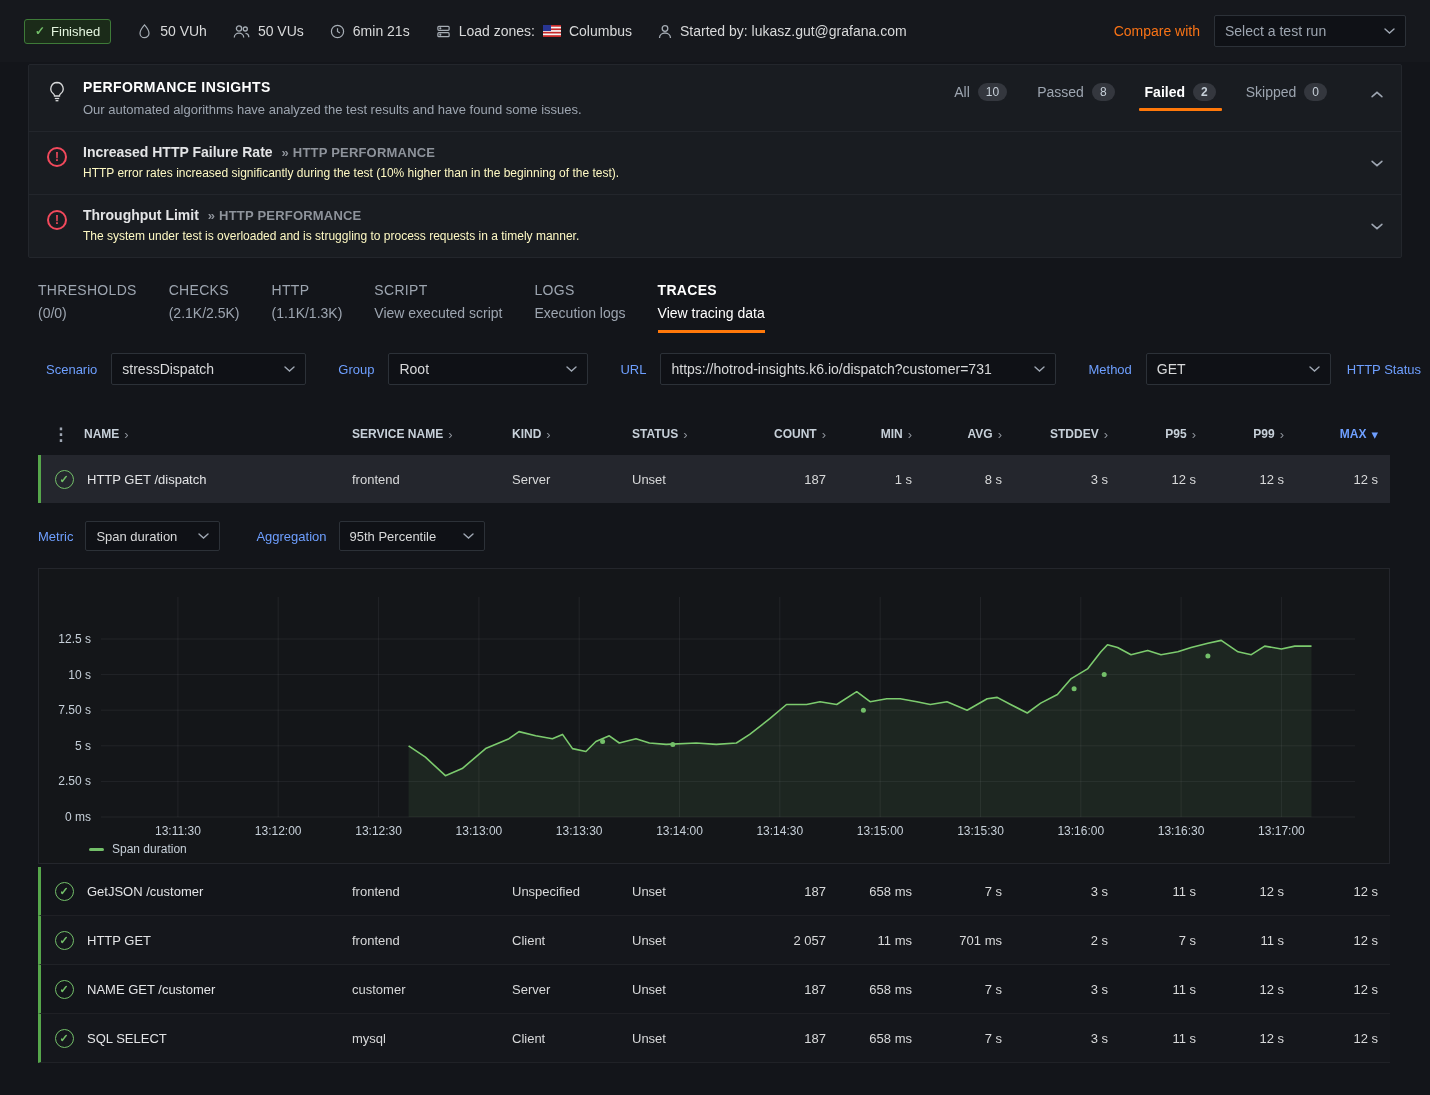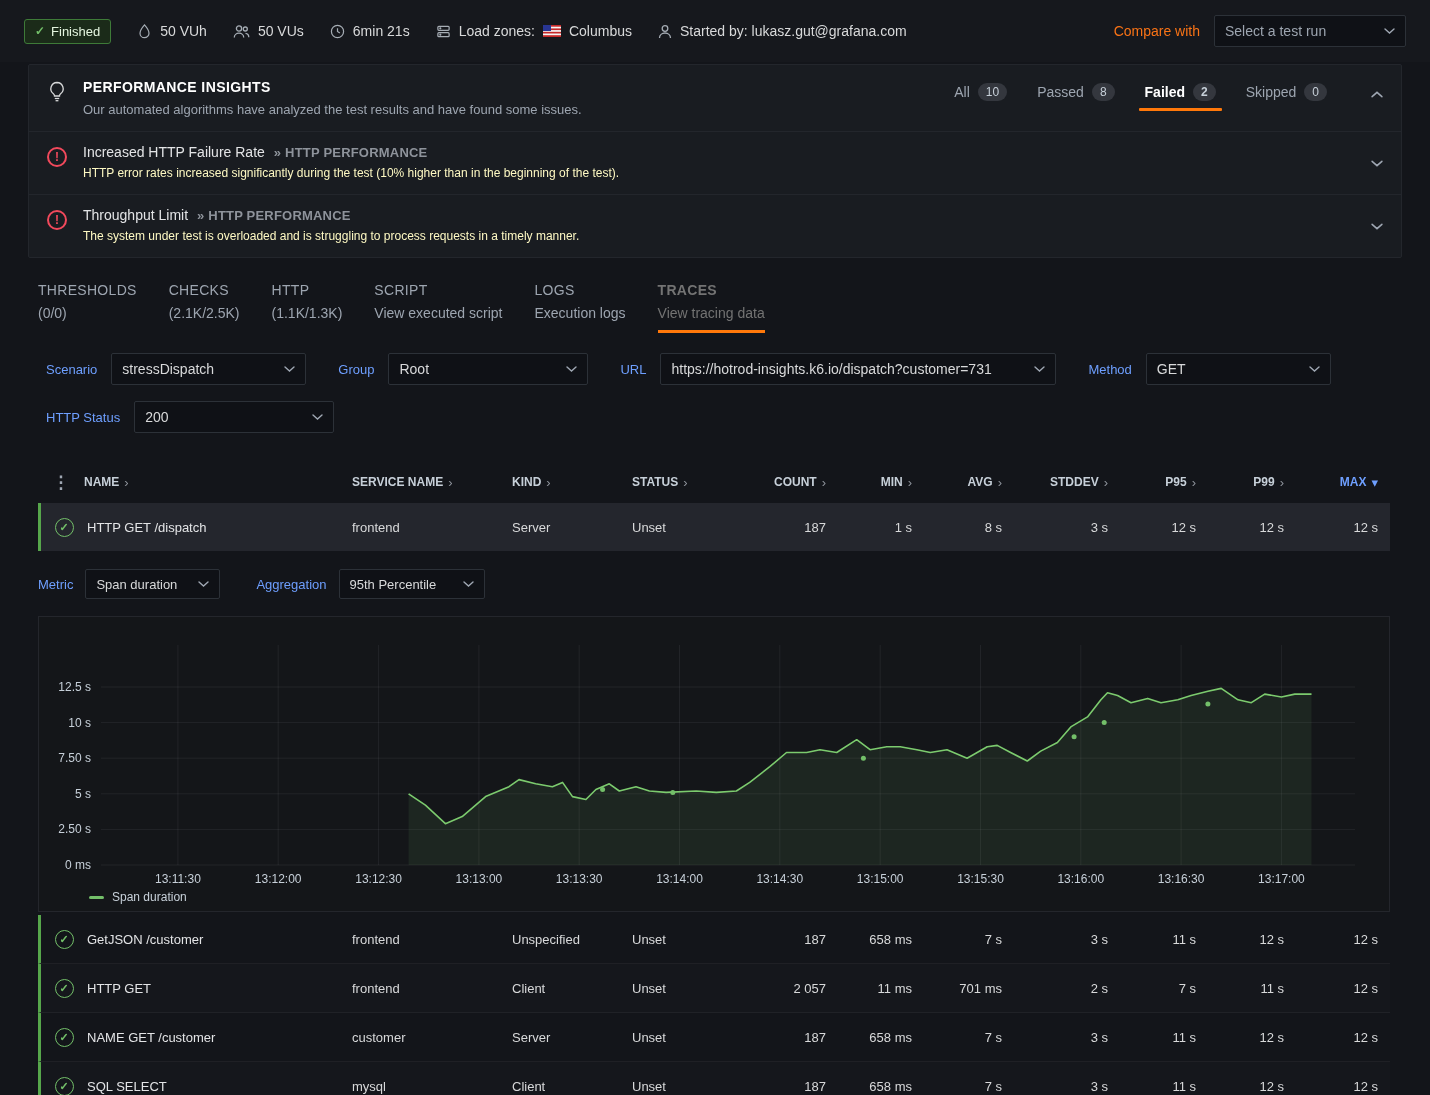--- a/index.html
+++ b/index.html
@@ -32,34 +32,34 @@
   .ins-sub{font-size:13px;color:#9da5b0;margin-top:7px;padding-bottom:14px}
   .ins-filters{margin-left:auto;display:flex;gap:30px;align-items:flex-start;padding-top:4px}
   .ins-filter{display:flex;align-items:center;gap:8px;color:#9da5b0;font-size:14px;cursor:pointer;position:relative;padding-bottom:16px}
   .ins-filter .pill{background:#34373e;border-radius:9px;padding:1px 8px;font-size:12px;color:#c7d0d9;line-height:16px}
   .ins-filter.active{color:#ffffff;font-weight:600}
   .ins-filter.active::after{content:"";position:absolute;left:-6px;right:-6px;bottom:6px;height:3px;background:#ff780a;border-radius:1px}
   .ins-collapse{margin-left:28px;color:#9fa7b3;cursor:pointer;padding-top:6px}
   .insight{display:flex;align-items:flex-start;gap:16px;padding:12px 18px 14px;border-top:1px solid #23262c}
   .alert-icon{width:20px;height:20px;border:2px solid #f2495c;border-radius:50%;color:#f2495c;display:flex;align-items:center;justify-content:center;font-size:12px;font-weight:700;flex:none;margin-top:3px}
   .insight-line{display:flex;align-items:baseline;gap:9px}
-  .insight-title{font-size:14px;color:#e3e4e6;font-weight:400}
+  .insight-title{font-size:14px;color:#e3e4e6;font-weight:700}
   .insight-cat{color:#8e939b;font-size:13px;font-weight:700;letter-spacing:.2px}
   .insight-desc{color:#fef9c3;font-size:12px;margin-top:6px}
   .insight .chevwrap{margin-left:auto;align-self:center;color:#9fa7b3;cursor:pointer}
 
   
   .tabs{display:flex;gap:32px;margin:24px 40px 0 38px}
   .tab{display:flex;flex-direction:column;gap:7px;padding-bottom:9px;cursor:pointer;color:#9da5b0;font-size:14px;border-bottom:3px solid transparent}
   .tab .t-title{font-weight:500;letter-spacing:.3px}
-  .tab.active{color:#737373;border-bottom-color:#ff780a}
+  .tab.active{color:#ffffff;border-bottom-color:#ff780a}
   .tab.active .t-title{font-weight:600}
 
   
-  .filters{margin:20px 40px 0 46px;display:flex;flex-direction:column;gap:16px}
+  .filters{margin:20px 40px 0 46px;display:flex;flex-direction:row;gap:16px}
   .filter-row{display:flex;align-items:center;gap:14px}
   .f-label{color:#6e9fff;font-size:13px;font-weight:500;white-space:nowrap}
   .f-gap{margin-left:18px}
 
   
   .grid{display:grid;grid-template-columns:46px minmax(0,1fr) 160px 120px 118px 88px 86px 90px 106px 88px 88px 94px;align-items:center}
   .thead{margin:28px 40px 0 38px;height:42px;font-size:12px;color:#c7d0d9;font-weight:700}
   .hcell{display:flex;align-items:center;gap:5px;cursor:pointer;white-space:nowrap}
   .hcell .arr{color:#8e939b;font-size:13px;font-weight:400}
   .hcell.num{justify-content:flex-end}

